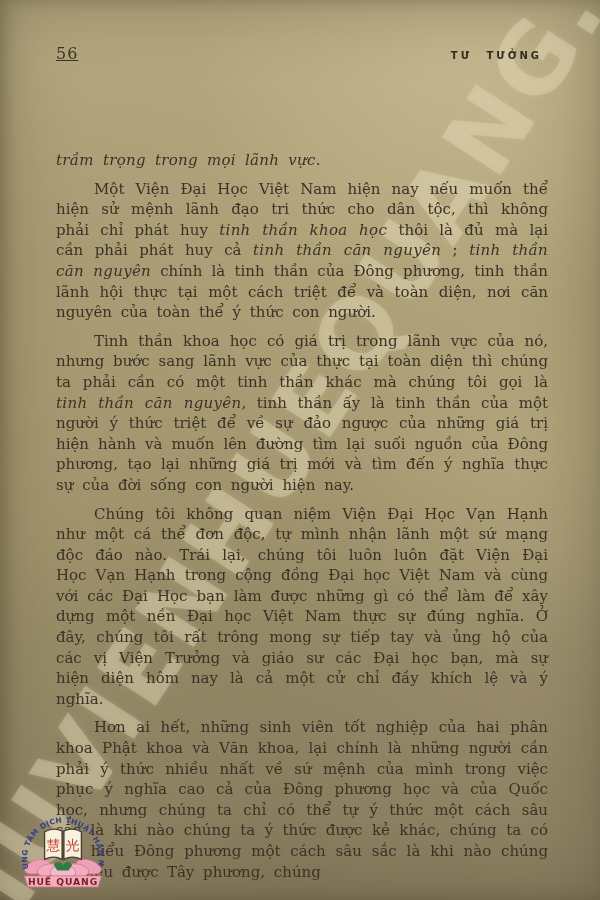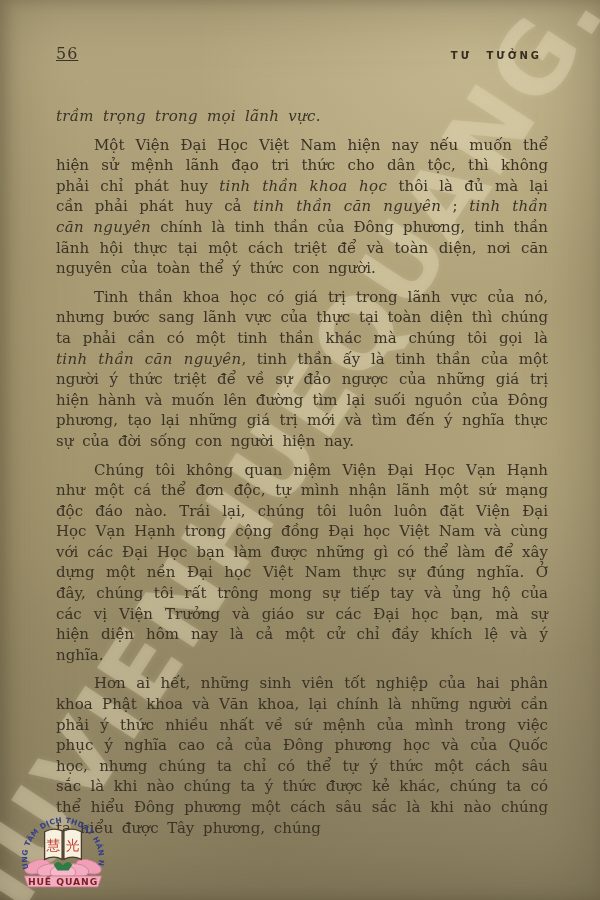--- a/index.html
+++ b/index.html
@@ -39,21 +39,21 @@
     font-weight:bold;font-size:10px;color:#352b1e;
     letter-spacing:3px;word-spacing:8px;
   }
 
   .body-text{
     position:absolute;left:56px;top:106px;width:492px;
     font-size:15px;line-height:20.6px;color:#3b3226;
     text-align:justify;word-spacing:4px;
   }
   .body-text p{margin:0 0 8px 0;text-indent:38px;}
-  .body-text p.no-indent{text-indent:0;}
+  .body-text p.no-indent{text-indent:0;margin-top:44px;}
   .body-text i{letter-spacing:.3px;}
 
   .logo-stamp{
     position:absolute;left:12px;top:806px;width:102px;height:92px;
   }
 </style>
 </head>
 <body>
 
 <div class="page">

